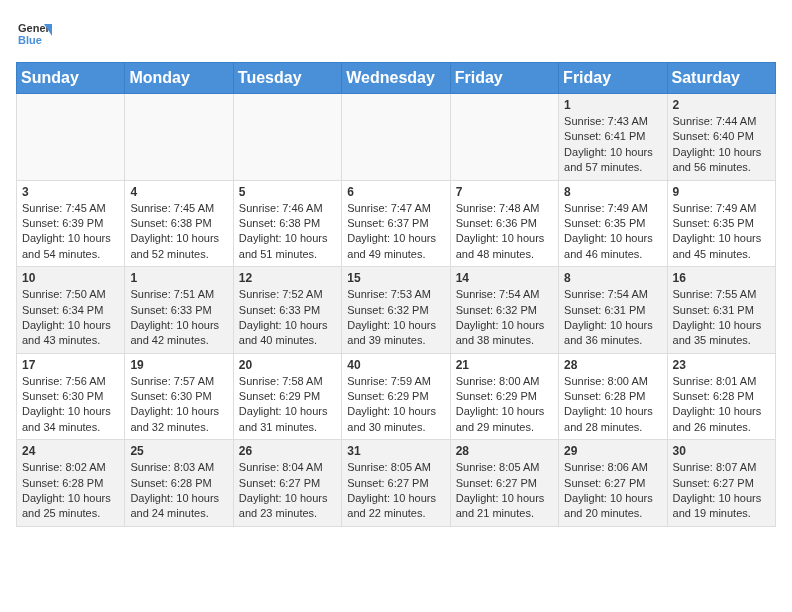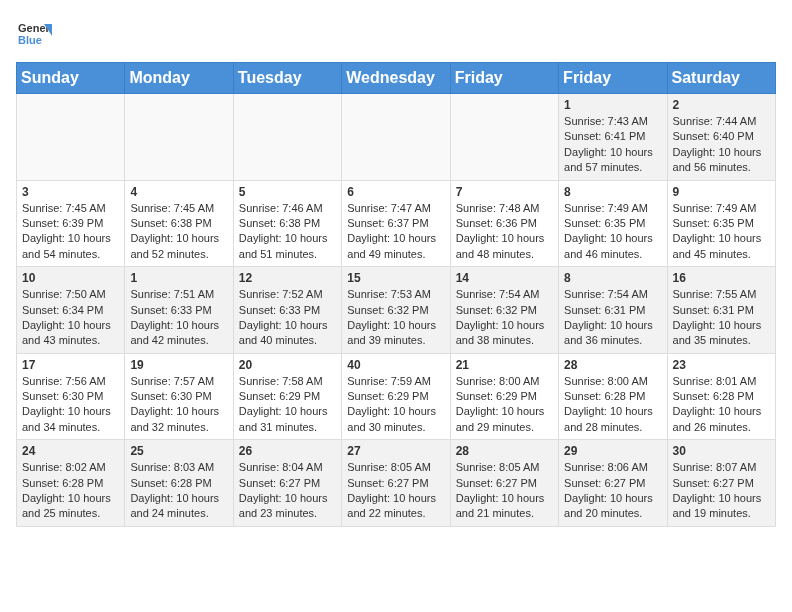--- a/index.html
+++ b/index.html
@@ -219,21 +219,21 @@
         </td>
         <td class="shaded">
           <span class="day-number">25</span>
           <div class="day-info">Sunrise: 8:03 AM<br>Sunset: 6:28 PM<br>Daylight: 10 hours<br>and 24 minutes.</div>
         </td>
         <td class="shaded">
           <span class="day-number">26</span>
           <div class="day-info">Sunrise: 8:04 AM<br>Sunset: 6:27 PM<br>Daylight: 10 hours<br>and 23 minutes.</div>
         </td>
         <td class="shaded">
-          <span class="day-number">27</span>
+          <span class="day-number">31</span>
           <div class="day-info">Sunrise: 8:05 AM<br>Sunset: 6:27 PM<br>Daylight: 10 hours<br>and 22 minutes.</div>
         </td>
         <td class="shaded">
           <span class="day-number">28</span>
           <div class="day-info">Sunrise: 8:05 AM<br>Sunset: 6:27 PM<br>Daylight: 10 hours<br>and 21 minutes.</div>
         </td>
         <td class="shaded">
           <span class="day-number">29</span>
           <div class="day-info">Sunrise: 8:06 AM<br>Sunset: 6:27 PM<br>Daylight: 10 hours<br>and 20 minutes.</div>
         </td>

